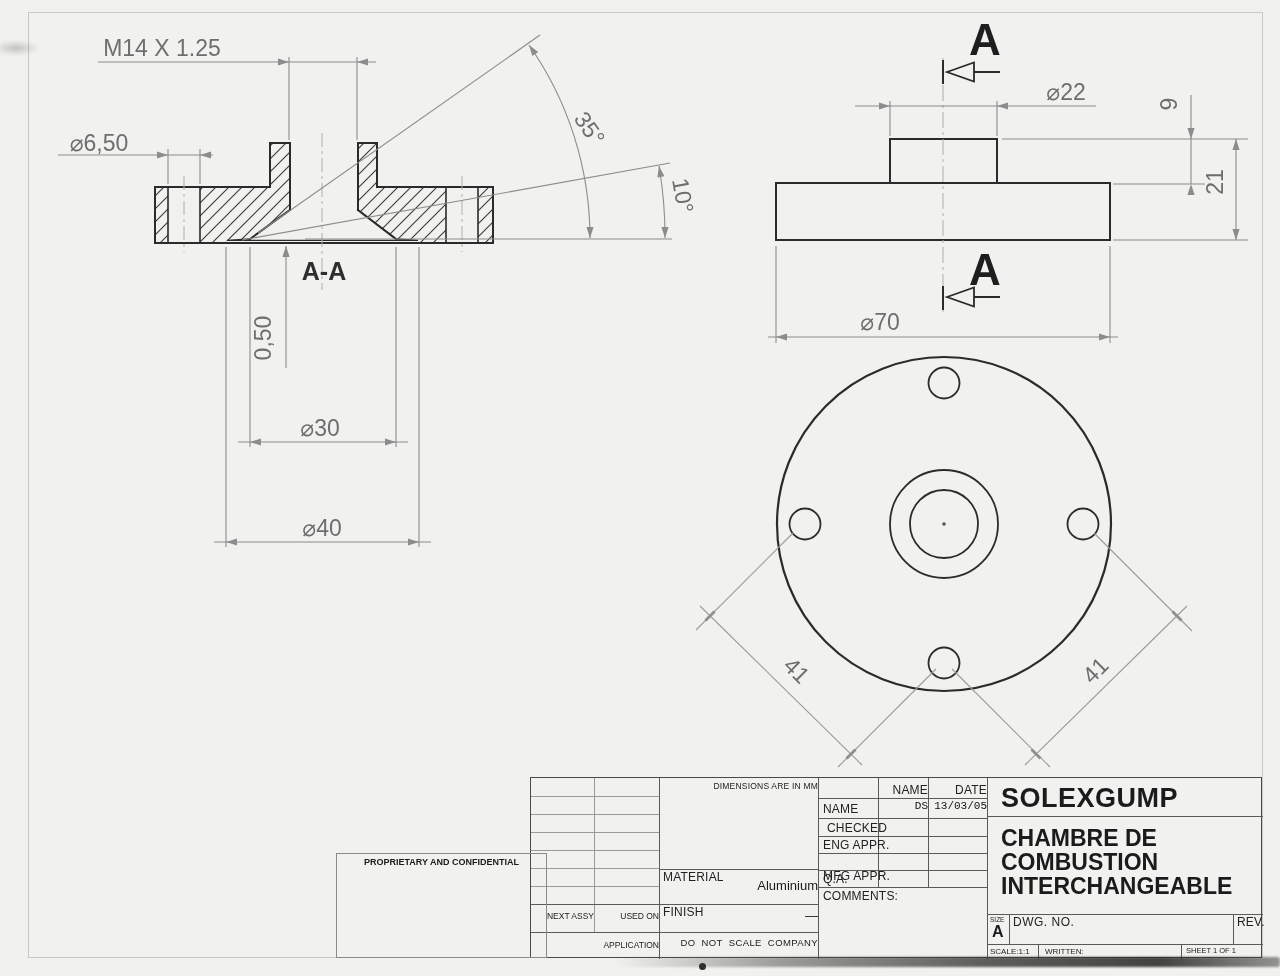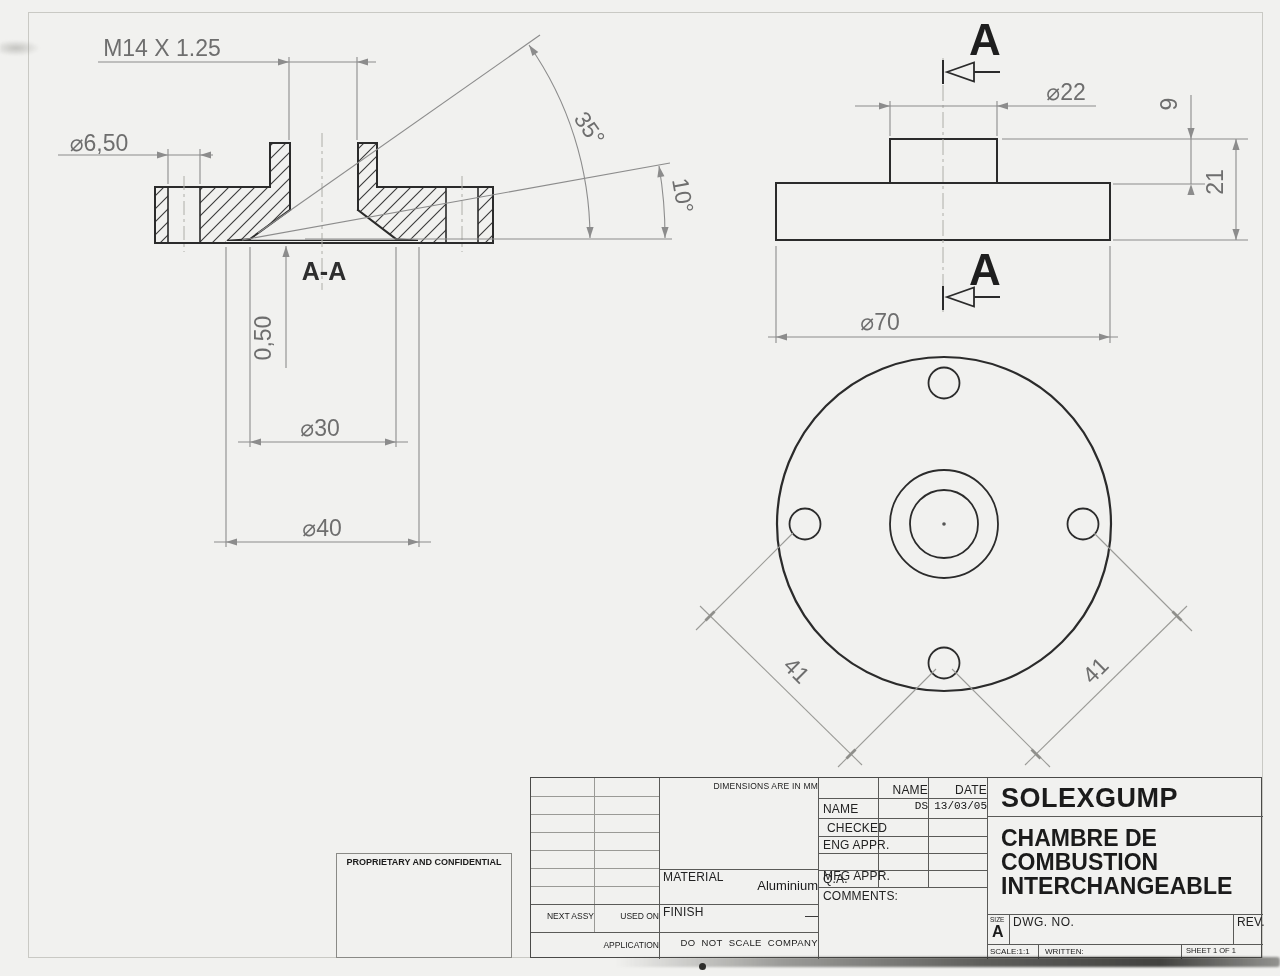--- a/index.html
+++ b/index.html
@@ -15,21 +15,21 @@
   .tb { position:absolute; left:530px; top:777px; width:732px; height:181px;
         border:1px solid #4a4a48; box-sizing:border-box; background:transparent; }
   .tb .vl, .tb .hl { position:absolute; background:#5a5a58; }
   .tb .vl { width:1px; } .tb .hl { height:1px; }
   .tb .light { background:#9a9a96; }
   .tb .txt { position:absolute; white-space:pre-line; line-height:1.15; }
   .lab { font-size:12px; letter-spacing:.2px; color:#222; }
   .val { font-size:11px; color:#111;font-family:Liberation Mono, monospace; }
   .ctr { text-align:right; }
 
-  .prop { position:absolute; left:336px; top:853px; width:176px; height:105px;
+  .prop { position:absolute; left:336px; top:853px; width:211px; height:105px;
           border:1px solid #8a8a86; box-sizing:border-box; }
   .prop .head { position:absolute; top:3px; left:0; width:100%; text-align:center;
                 font-size:9px; font-weight:bold; }
   .prop .body { position:absolute; top:16px; left:5px; width:186px;
                 font-size:8.6px; line-height:11.3px; white-space:pre-line; }
 
   
   .smudge-bottom { position:absolute; left:615px; top:957px; width:665px; height:10px;
     background:linear-gradient(90deg, rgba(120,120,115,0) 0%, rgba(70,70,66,.5) 25%,
       rgba(45,45,42,.75) 55%, rgba(35,35,32,.85) 82%, rgba(70,70,66,.55) 100%);

